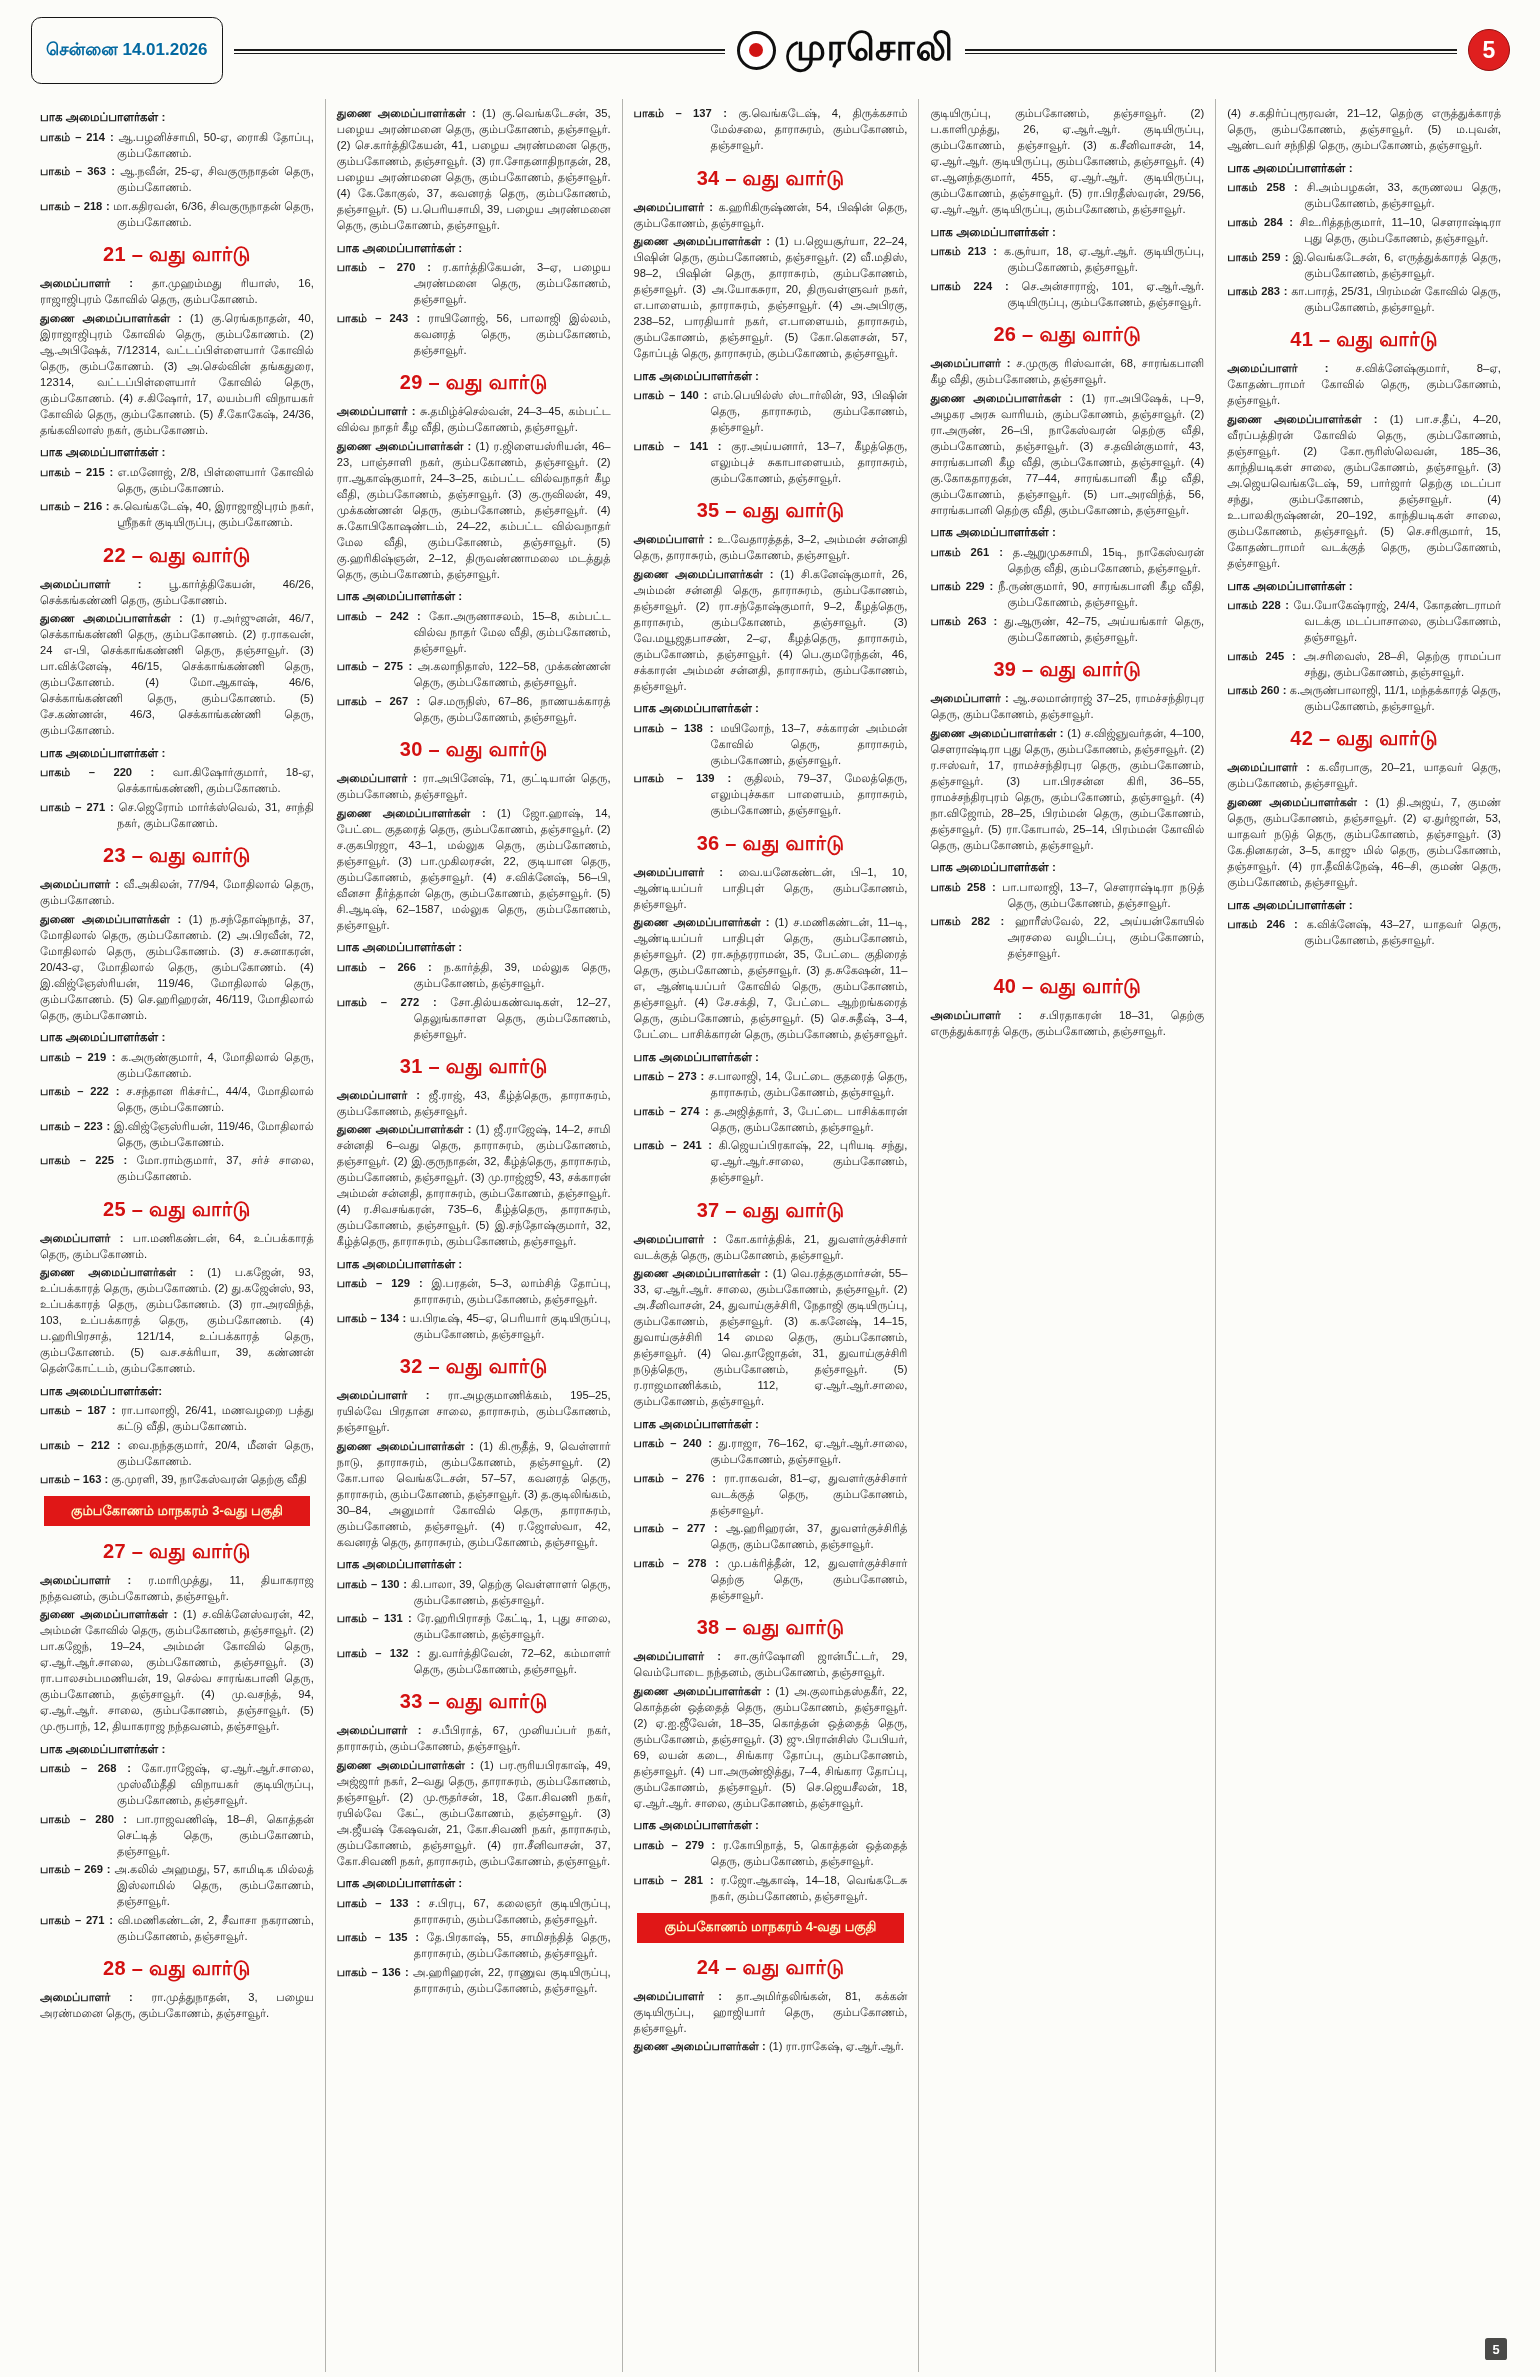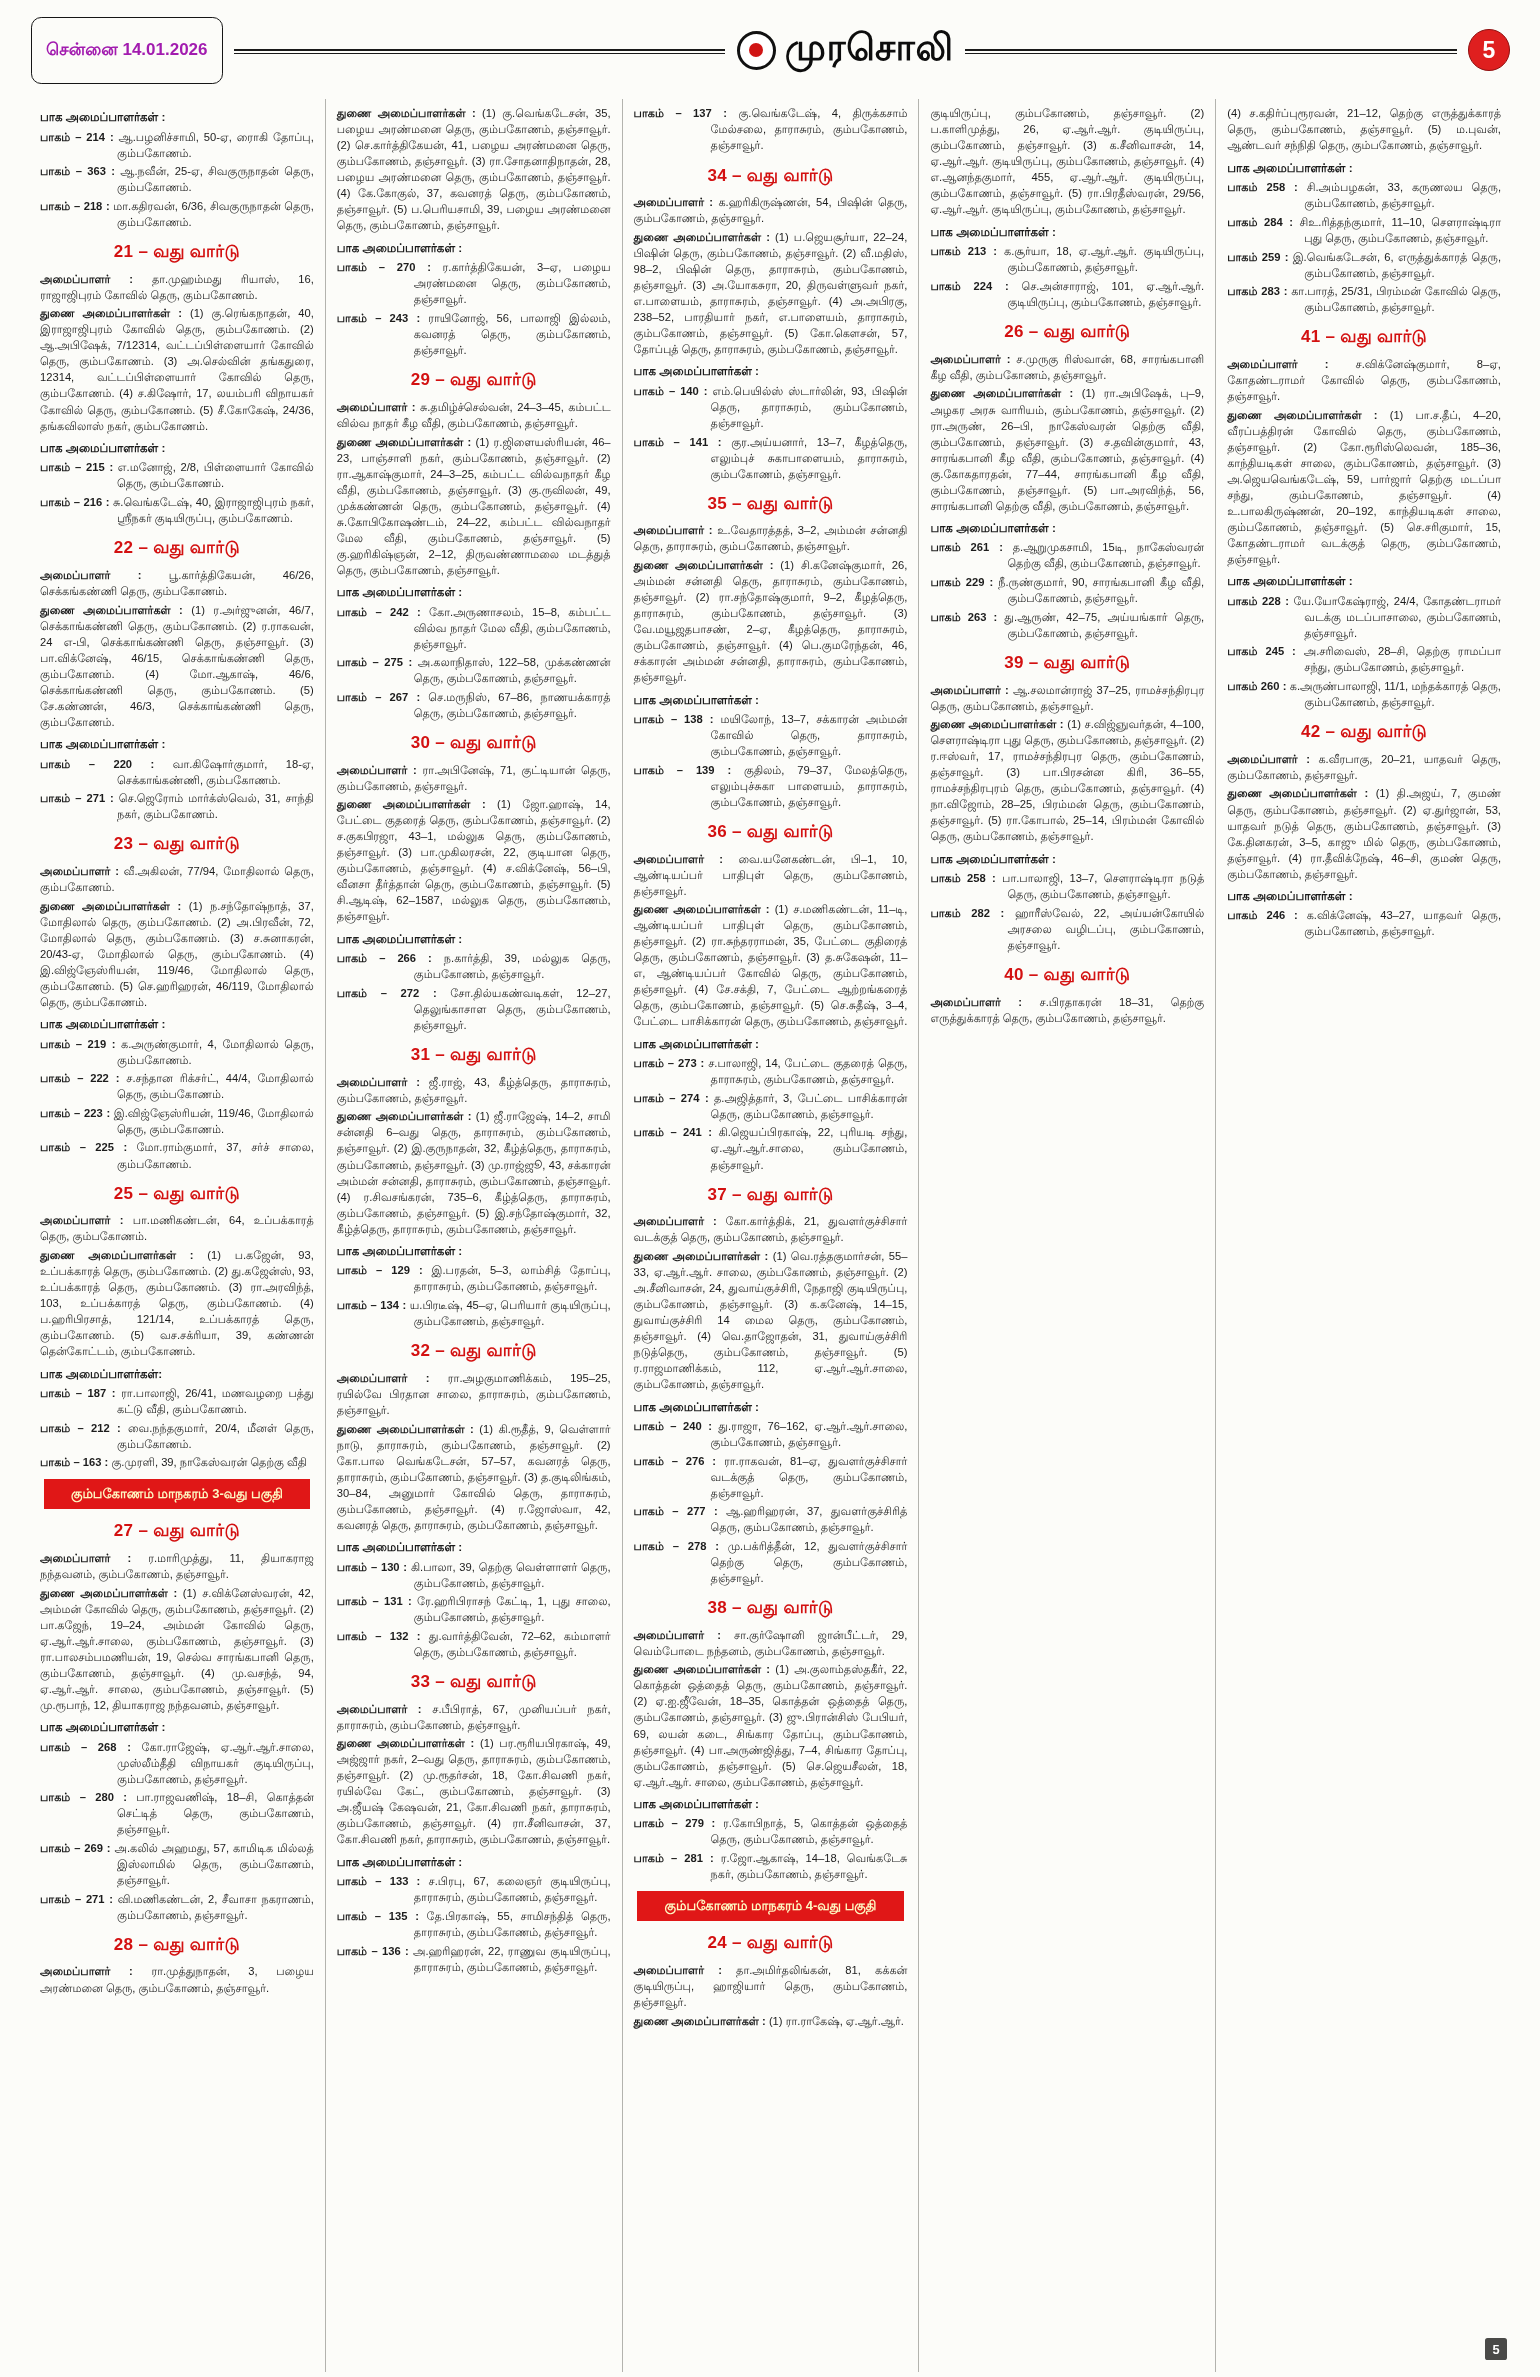--- a/index.html
+++ b/index.html
@@ -13,21 +13,21 @@
     background:#fcfcf9;color:#1c1c1c;overflow:hidden;
   }
   
   .masthead{
     display:flex;align-items:center;gap:11.5px;
     padding:16.6px 31px 6.4px 31px;
   }
   .date-box{
     border:1.9px solid #161616;border-radius:10.2px;
     padding:22px 14px;font-weight:bold;font-size:17px;
-    white-space:nowrap;color:#a21caf;
+    white-space:nowrap;color:#0369a1;
   }
   .rule{flex:1;height:0;border-top:2.6px solid #1a1a1a;position:relative;}
   .rule::after{content:"";position:absolute;left:0;right:0;top:1.9px;border-top:0.6px solid #1a1a1a;}
   .brand{display:flex;align-items:center;gap:9px;}
   .emblem{
     width:33px;height:33px;border-radius:50%;
     border:3.2px solid #111;background:#fff;
     display:flex;align-items:center;justify-content:center;
   }
   .emblem .sun{width:14px;height:14px;border-radius:50%;background:#d01414;}
@@ -52,21 +52,21 @@
     flex:1 1 0;min-width:0;padding:3.8px 11px;overflow:hidden;
   }
   .column + .column{border-left:0.6px solid #b3b3ae;}
   .blk{font-size:11.2px;line-height:1.43;text-align:justify;margin:2.6px 0;}
   .blk .lbl{font-weight:bold;}
   .subhead{
     font-weight:bold;font-size:11.8px;margin:6.4px 0 2.6px 0;
   }
   .ward{
     color:#d31111;font-weight:bold;text-align:center;
-    font-size:17px;margin:10.2px 0 6.4px 0;letter-spacing:0.3px;
+    font-size:20px;margin:10.2px 0 6.4px 0;letter-spacing:0.3px;
   }
   .banner{
     background:#e01717;color:#fef9c3;font-weight:bold;text-align:center;
     font-size:13px;padding:5.7px 3.8px;margin:9px 3.8px 6.4px 3.8px;
   }
   .entry{padding-left:77px;text-indent:-77px;}
   .cont{}
   
   .footer{
     position:absolute;right:34px;bottom:16.6px;

